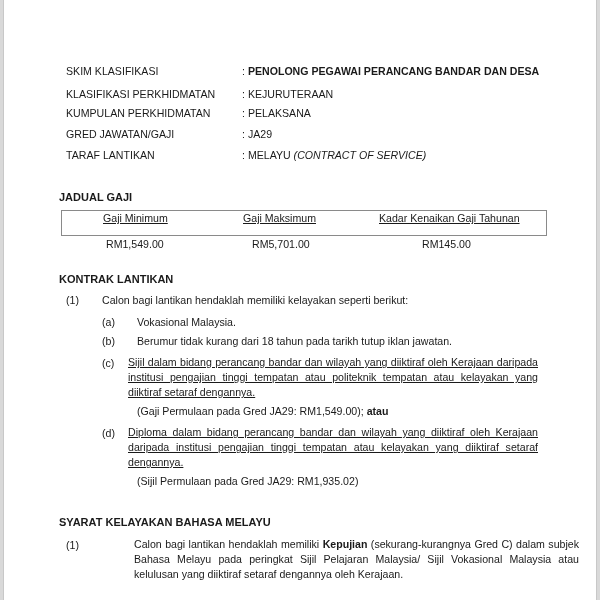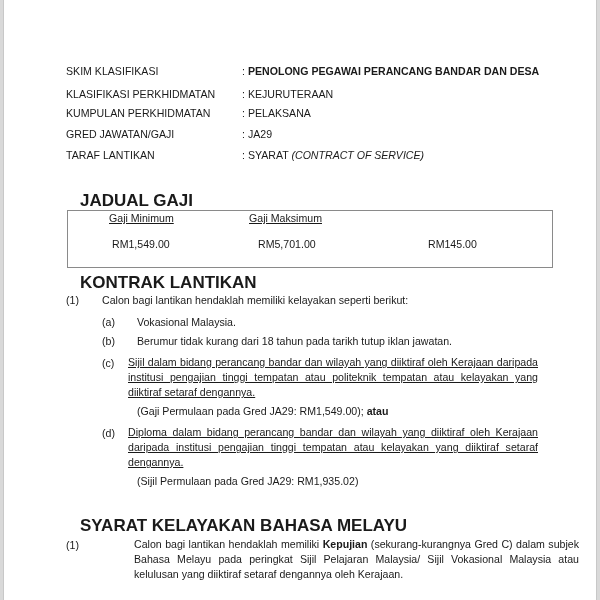--- a/index.html
+++ b/index.html
@@ -5,22 +5,22 @@
   html, body { margin:0; padding:0; }
   body { width:600px; height:600px; background:#fff; position:relative; overflow:hidden;
          font-family:"Liberation Sans", sans-serif; color:#1a1a1a; font-size:10.6px; }
   .edge-l { position:absolute; left:0; top:0; width:3px; height:600px; background:#d9d9d9; border-right:1px solid #c8c8c8; }
   .edge-r { position:absolute; right:0; top:0; width:3px; height:600px; background:#d9d9d9; border-left:1px solid #c8c8c8; }
   .abs { position:absolute; white-space:nowrap; }
   .lbl { left:66px; }
   .val { left:242px; }
   .b { font-weight:bold;text-align:right; }
   .i { font-style:italic; }
-  .h { font-weight:bold; font-size:17px; left:80px; }
-  .box { position:absolute; left:67px; top:210px; width:486px; height:58px; border:1px solid #8a8a8a; box-sizing:border-box; }
+  .h { font-weight:bold; font-size:11px; left:59px; }
+  .box { position:absolute; left:61px; top:210px; width:486px; height:26px; border:1px solid #8a8a8a; box-sizing:border-box; }
   .colh { position:absolute; text-decoration:underline; }
   .colv { position:absolute; }
   .num { left:66px; }
   .sub { left:102px; }
   .para { position:absolute; left:128px; width:410px; line-height:15px; text-align:justify; text-align-last:left; white-space:normal;text-decoration:underline; }
   .para1 { position:absolute; left:102px; width:445px; line-height:15px; text-align:justify; white-space:normal;margin-left:32px; }
 </style>
 </head>
 <body>
 
@@ -34,27 +34,28 @@
   <span class="abs lbl" style="top:88px">KLASIFIKASI PERKHIDMATAN</span>
   <span class="abs val" style="top:88px">: KEJURUTERAAN</span>
 
   <span class="abs lbl" style="top:107px">KUMPULAN PERKHIDMATAN</span>
   <span class="abs val" style="top:107px">: PELAKSANA</span>
 
   <span class="abs lbl" style="top:128px">GRED JAWATAN/GAJI</span>
   <span class="abs val" style="top:128px">: JA29</span>
 
   <span class="abs lbl" style="top:149px">TARAF LANTIKAN</span>
-  <span class="abs val" style="top:149px"><span>: SYARAT </span><span class="i">(CONTRACT OF SERVICE)</span></span>
+  <span class="abs val" style="top:149px"><span>: MELAYU </span><span class="i">(CONTRACT OF SERVICE)</span></span>
 </div>
 
 <span class="abs h" style="top:191px">JADUAL GAJI</span>
 <div class="box">
   <span class="colh" style="left:41px; top:1px">Gaji Minimum</span>
   <span class="colh" style="left:181px; top:1px">Gaji Maksimum</span>
+  <span class="colh" style="left:317px; top:1px">Kadar Kenaikan Gaji Tahunan</span>
   <span class="colv" style="left:44px; top:27px">RM1,549.00</span>
   <span class="colv" style="left:190px; top:27px">RM5,701.00</span>
   <span class="colv" style="left:360px; top:27px">RM145.00</span>
 </div>
 
 <span class="abs h" style="top:273px">KONTRAK LANTIKAN</span>
 <span class="abs num" style="top:294px">(1)</span>
 <span class="abs" style="left:102px; top:294px">Calon bagi lantikan hendaklah memiliki kelayakan seperti berikut:</span>
 
 <span class="abs sub" style="top:316px">(a)</span>

